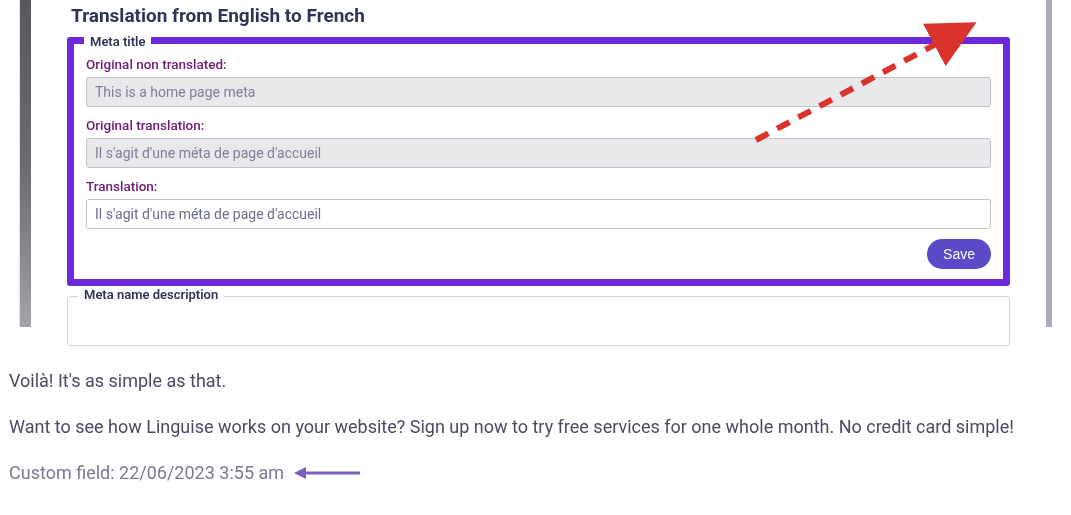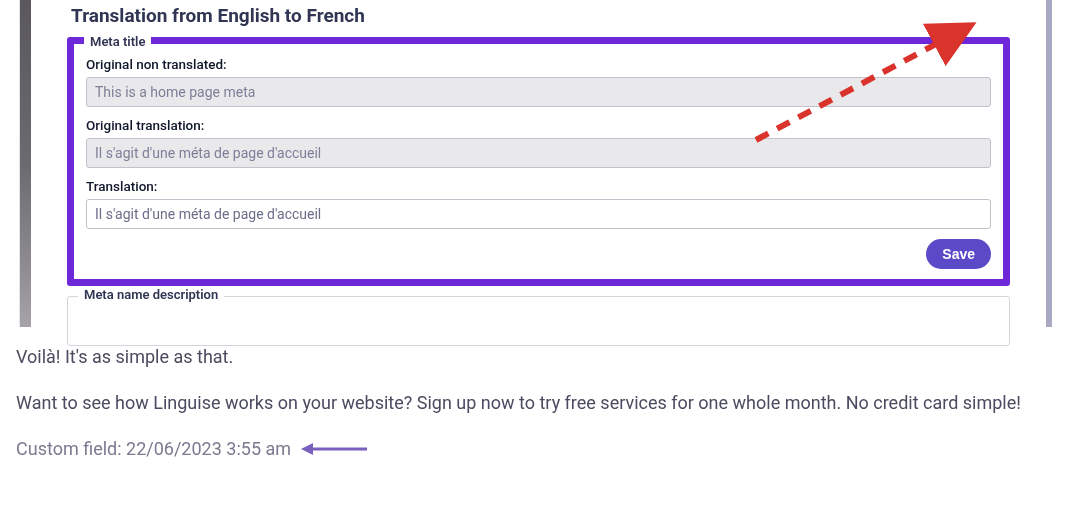--- a/index.html
+++ b/index.html
@@ -57,21 +57,21 @@
       background: #fff;
       padding: 0 6px;
       font-size: 13px;
       font-weight: 600;
       color: #303553;
     }
     .field-group { margin-bottom: 10px; }
     .field-group:last-of-type { margin-bottom: 0; }
     .field-label {
       font-size: 13.5px;
-      color: #0f172a;
+      color: #701a75;
       font-weight: 500;
       margin-bottom: 5px;
       display: block;
     }
     .text-input {
       width: 100%;
       border: 1px solid #c2c2cc;
       border-radius: 3px;
       padding: 6px 8px;
       font-size: 14px;
@@ -90,36 +90,36 @@
       justify-content: flex-end;
       margin-top: 10px;
     }
     .save-btn {
       background: #5a4ac7;
       color: #fff;
       border: none;
       border-radius: 999px;
       padding: 7px 16px;
       font-size: 14px;
-      font-weight: 700;
+      font-weight: 400;
       cursor: pointer;
     }
     .second-fieldset {
       border: 1px solid #d4d4da;
       border-radius: 3px;
       padding: 24px;
       margin-top: 10px;
       height: 20px;
       position: relative;
     }
     .second-fieldset .fieldset-legend { top: -10px; }
     
     .below {
-      padding: 0 16px;
-      margin-top: 16px;
+      padding: 0 9px;
+      margin-top: 40px;
       color: #4b4b60;
       font-size: 18px;
       line-height: 1.55;
     }
     .below p { margin-bottom: 18px; font-weight: 400; }
     .custom-field-row {
       color: #7a7a90;
       font-size: 18px;
       display: flex;
       align-items: center;

